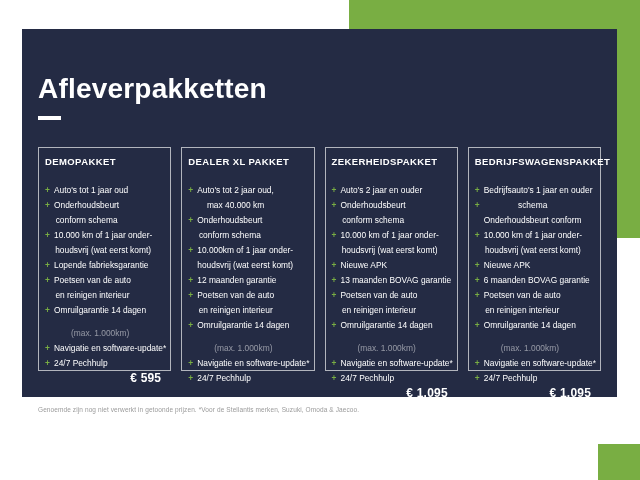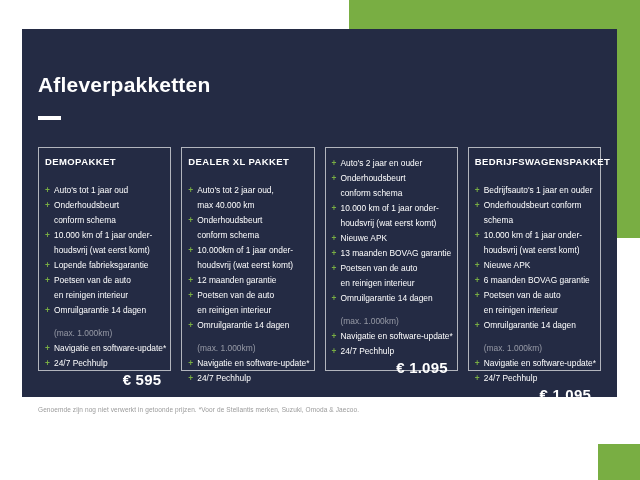--- a/index.html
+++ b/index.html
@@ -18,21 +18,21 @@
     position: absolute;
     left: 22px; top: 29px;
     width: 595px; height: 368px;
     background: var(--navy, #242B44);
   }
   .title {
     position: absolute;
     left: 16px; top: 44px;
     margin: 0;
     color: #ffffff;
-    font-size: 21px;
+    font-size: 28px;
     font-weight: bold;
     letter-spacing: 0.2px;
   }
   .title-underline {
     position: absolute;
     left: 16px; top: 87px;
     width: 23px; height: 4px;
     background: #ffffff;
   }
   .cards {
@@ -67,27 +67,27 @@
     font-size: 8.4px;
     line-height: 15px;
   }
   .plus {
     flex: 0 0 9px;
     width: 9px;
     color: var(--green, #79AE43);
     font-weight: bold;
   }
   .item-text { min-width: 0; }
-  .line { display: block; white-space: nowrap; }
+  .line { display: block; white-space: nowrap; text-align: center; }
   .line.muted { color: var(--muted, rgba(255,255,255,0.5)); margin-top: 8px; }
   .price {
     margin-top: auto;
     text-align: right;
     color: #ffffff;
-    font-size: 15px;
+    font-size: 12px;
     font-weight: bold;
     padding-right: 3px;
     letter-spacing: 0.2px;
   }
   .footnote {
     position: absolute;
     left: 38px; top: 406px;
     width: 560px;
     margin: 0;
     color: #9a9a9a;
@@ -217,20 +217,21 @@
           <li class="item">
             <span class="plus">+</span>
             <span class="item-text">
               <span class="line">24/7 Pechhulp</span>
             </span>
           </li>
         </ul>
   </div>
 
   <div class="card">
+    <h2 class="card-title">ZEKERHEIDSPAKKET</h2>
     <ul class="items">
           <li class="item">
             <span class="plus">+</span>
             <span class="item-text">
               <span class="line">Auto's 2 jaar en ouder</span>
             </span>
           </li>
           <li class="item">
             <span class="plus">+</span>
             <span class="item-text">
@@ -292,22 +293,22 @@
     <ul class="items">
           <li class="item">
             <span class="plus">+</span>
             <span class="item-text">
               <span class="line">Bedrijfsauto's 1 jaar en ouder</span>
             </span>
           </li>
           <li class="item">
             <span class="plus">+</span>
             <span class="item-text">
+              <span class="line">schema</span>
               <span class="line">Onderhoudsbeurt conform</span>
-              <span class="line">schema</span>
             </span>
           </li>
           <li class="item">
             <span class="plus">+</span>
             <span class="item-text">
               <span class="line">10.000 km of 1 jaar onder-</span>
               <span class="line">houdsvrij (wat eerst komt)</span>
             </span>
           </li>
           <li class="item">

